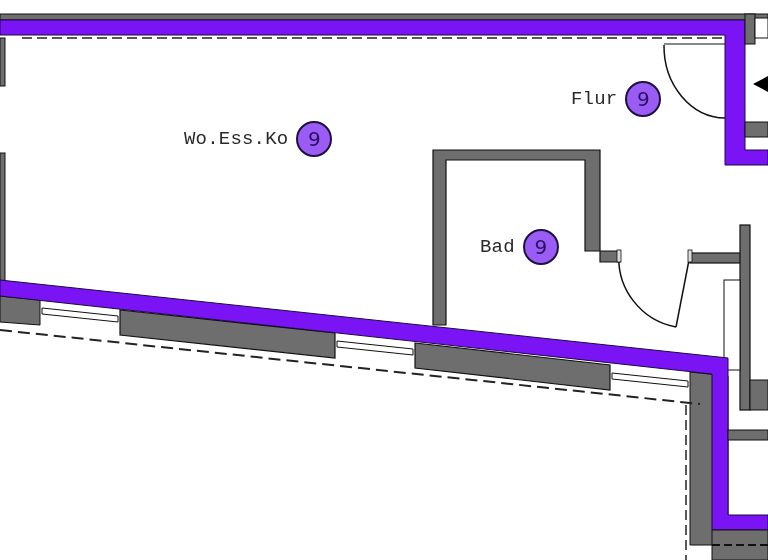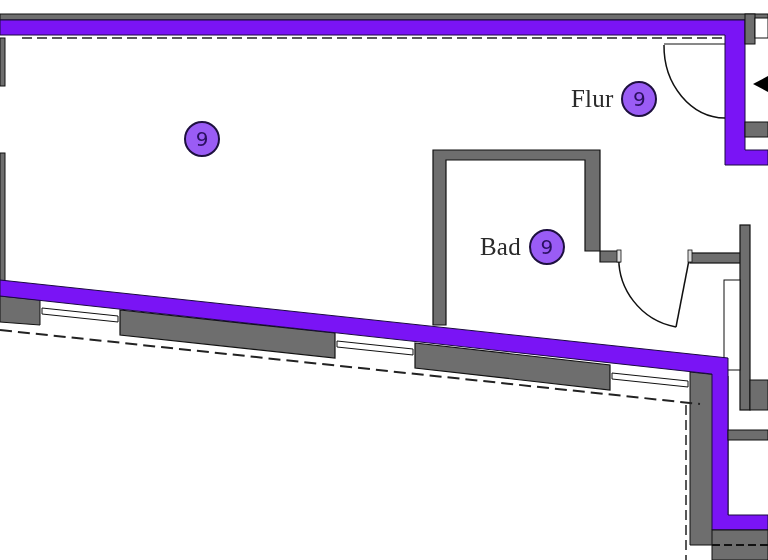--- a/index.html
+++ b/index.html
@@ -1,19 +1,19 @@
 <!DOCTYPE html>
 <html><head>
 <meta charset="utf-8">
 <style>
   html, body { margin: 0; padding: 0; background: #ffffff; }
   body { width: 768px; height: 560px; overflow: hidden; position: relative; font-family: "DejaVu Sans", sans-serif; }
   #plan { position: absolute; left: 0; top: 0; width: 768px; height: 560px; }
   .room-label { position: absolute; display: flex; align-items: center; gap: 8px; }
-  .room-name { font-family: Liberation Serif, serif; font-size: 25px; color: #2a2a2a; letter-spacing: 0.2px; }
+  .room-name { font-family: Liberation Mono, monospace; font-size: 19px; color: #2a2a2a; letter-spacing: 0.2px; }
   .room-badge { width: 36px; height: 36px; border-radius: 50%; border: 2px solid #1e1040; background: #9a5cf5;
     color: #2a1060; font-size: 20px; display: flex; align-items: center; justify-content: center; box-sizing: border-box; }
 </style>
 </head>
 <body>
 
 <svg id="plan" viewBox="0 0 768 560" xmlns="http://www.w3.org/2000/svg">
 
   <g>
     <rect x="0" y="14" width="768" height="6" fill="#6e6e6e" stroke="#111" stroke-width="1"></rect>
@@ -76,20 +76,21 @@
 
   <g>
     <rect x="728" y="430" width="40" height="10" fill="#6e6e6e" stroke="#111" stroke-width="1"></rect>
     <rect x="712" y="530" width="56" height="30" fill="#6e6e6e" stroke="#111" stroke-width="1"></rect>
     <line x1="712" y1="545" x2="768" y2="545" stroke="#111" stroke-width="2" stroke-dasharray="8,4"></line>
     <rect x="750" y="380" width="18" height="30" fill="#6e6e6e" stroke="#111" stroke-width="1"></rect>
   </g>
 </svg>
 
 <div class="room-label" style="left:184px; top:121px;">
+  <span class="room-name">Wo.Ess.Ko</span>
   <span class="room-badge">9</span>
 </div>
 <div class="room-label" style="left:571px; top:81px;">
   <span class="room-name">Flur</span>
   <span class="room-badge">9</span>
 </div>
 <div class="room-label" style="left:480px; top:229px;align-items:center;">
   <span class="room-name">Bad</span>
   <span class="room-badge">9</span>
 </div>

